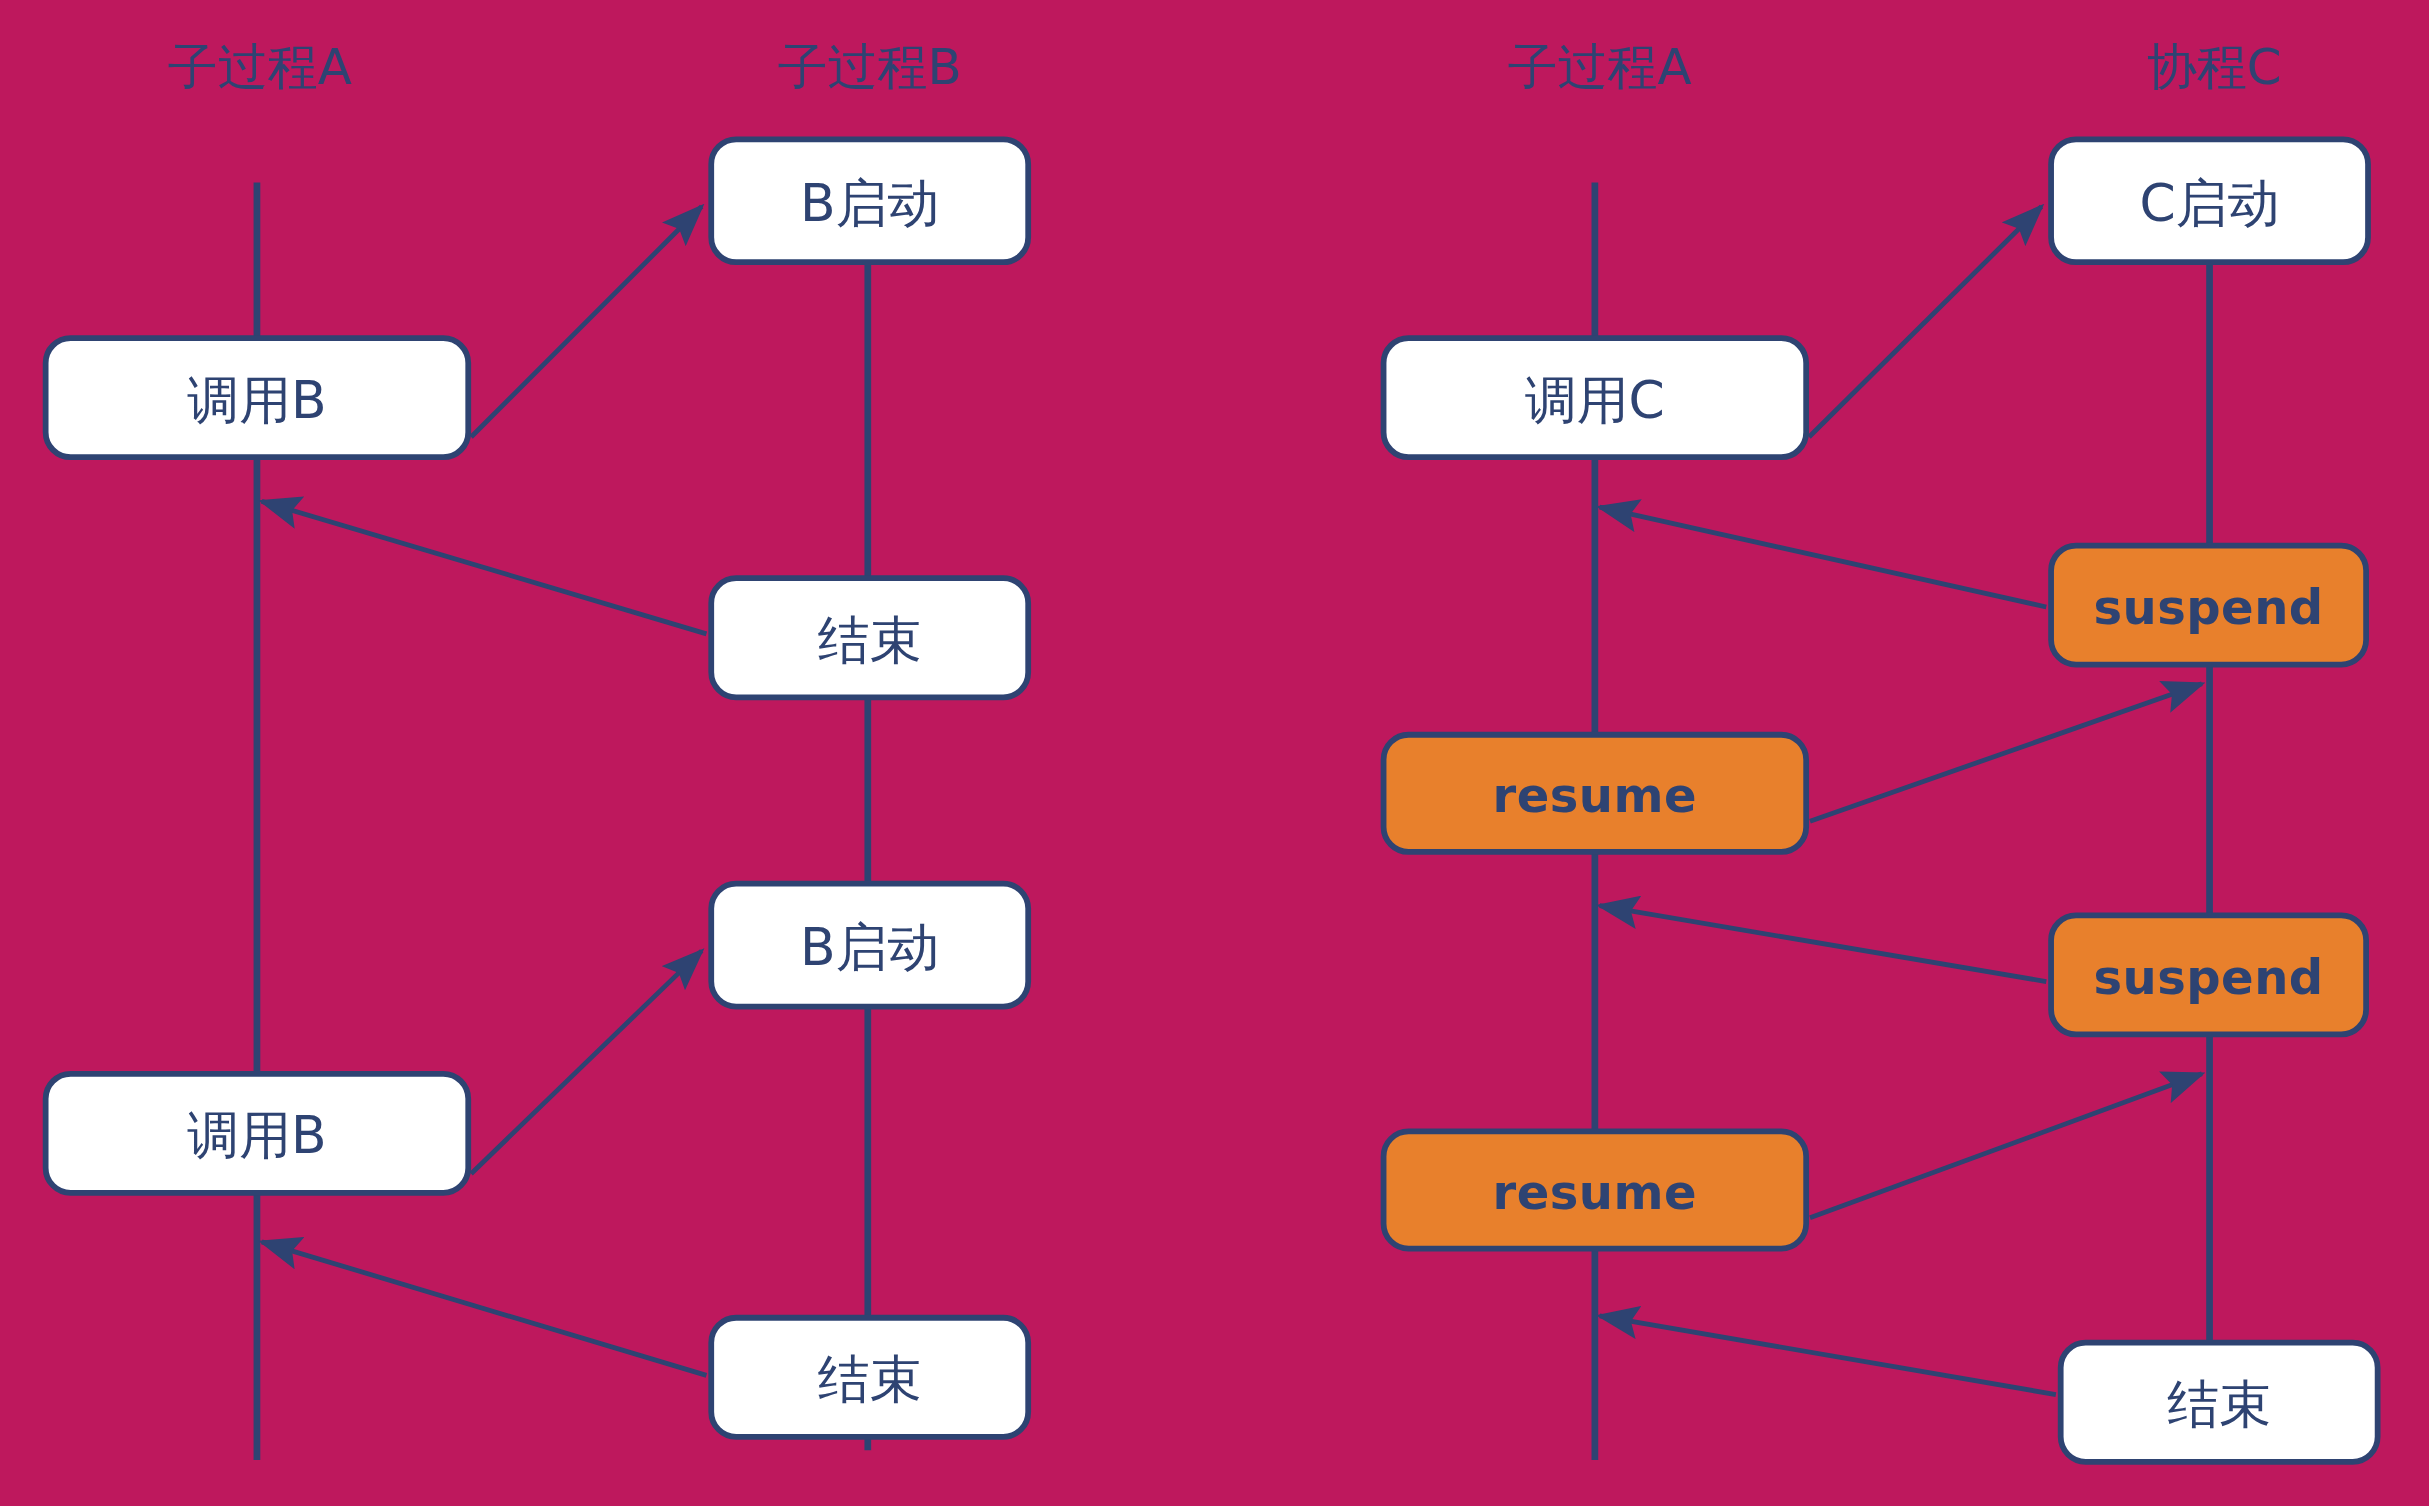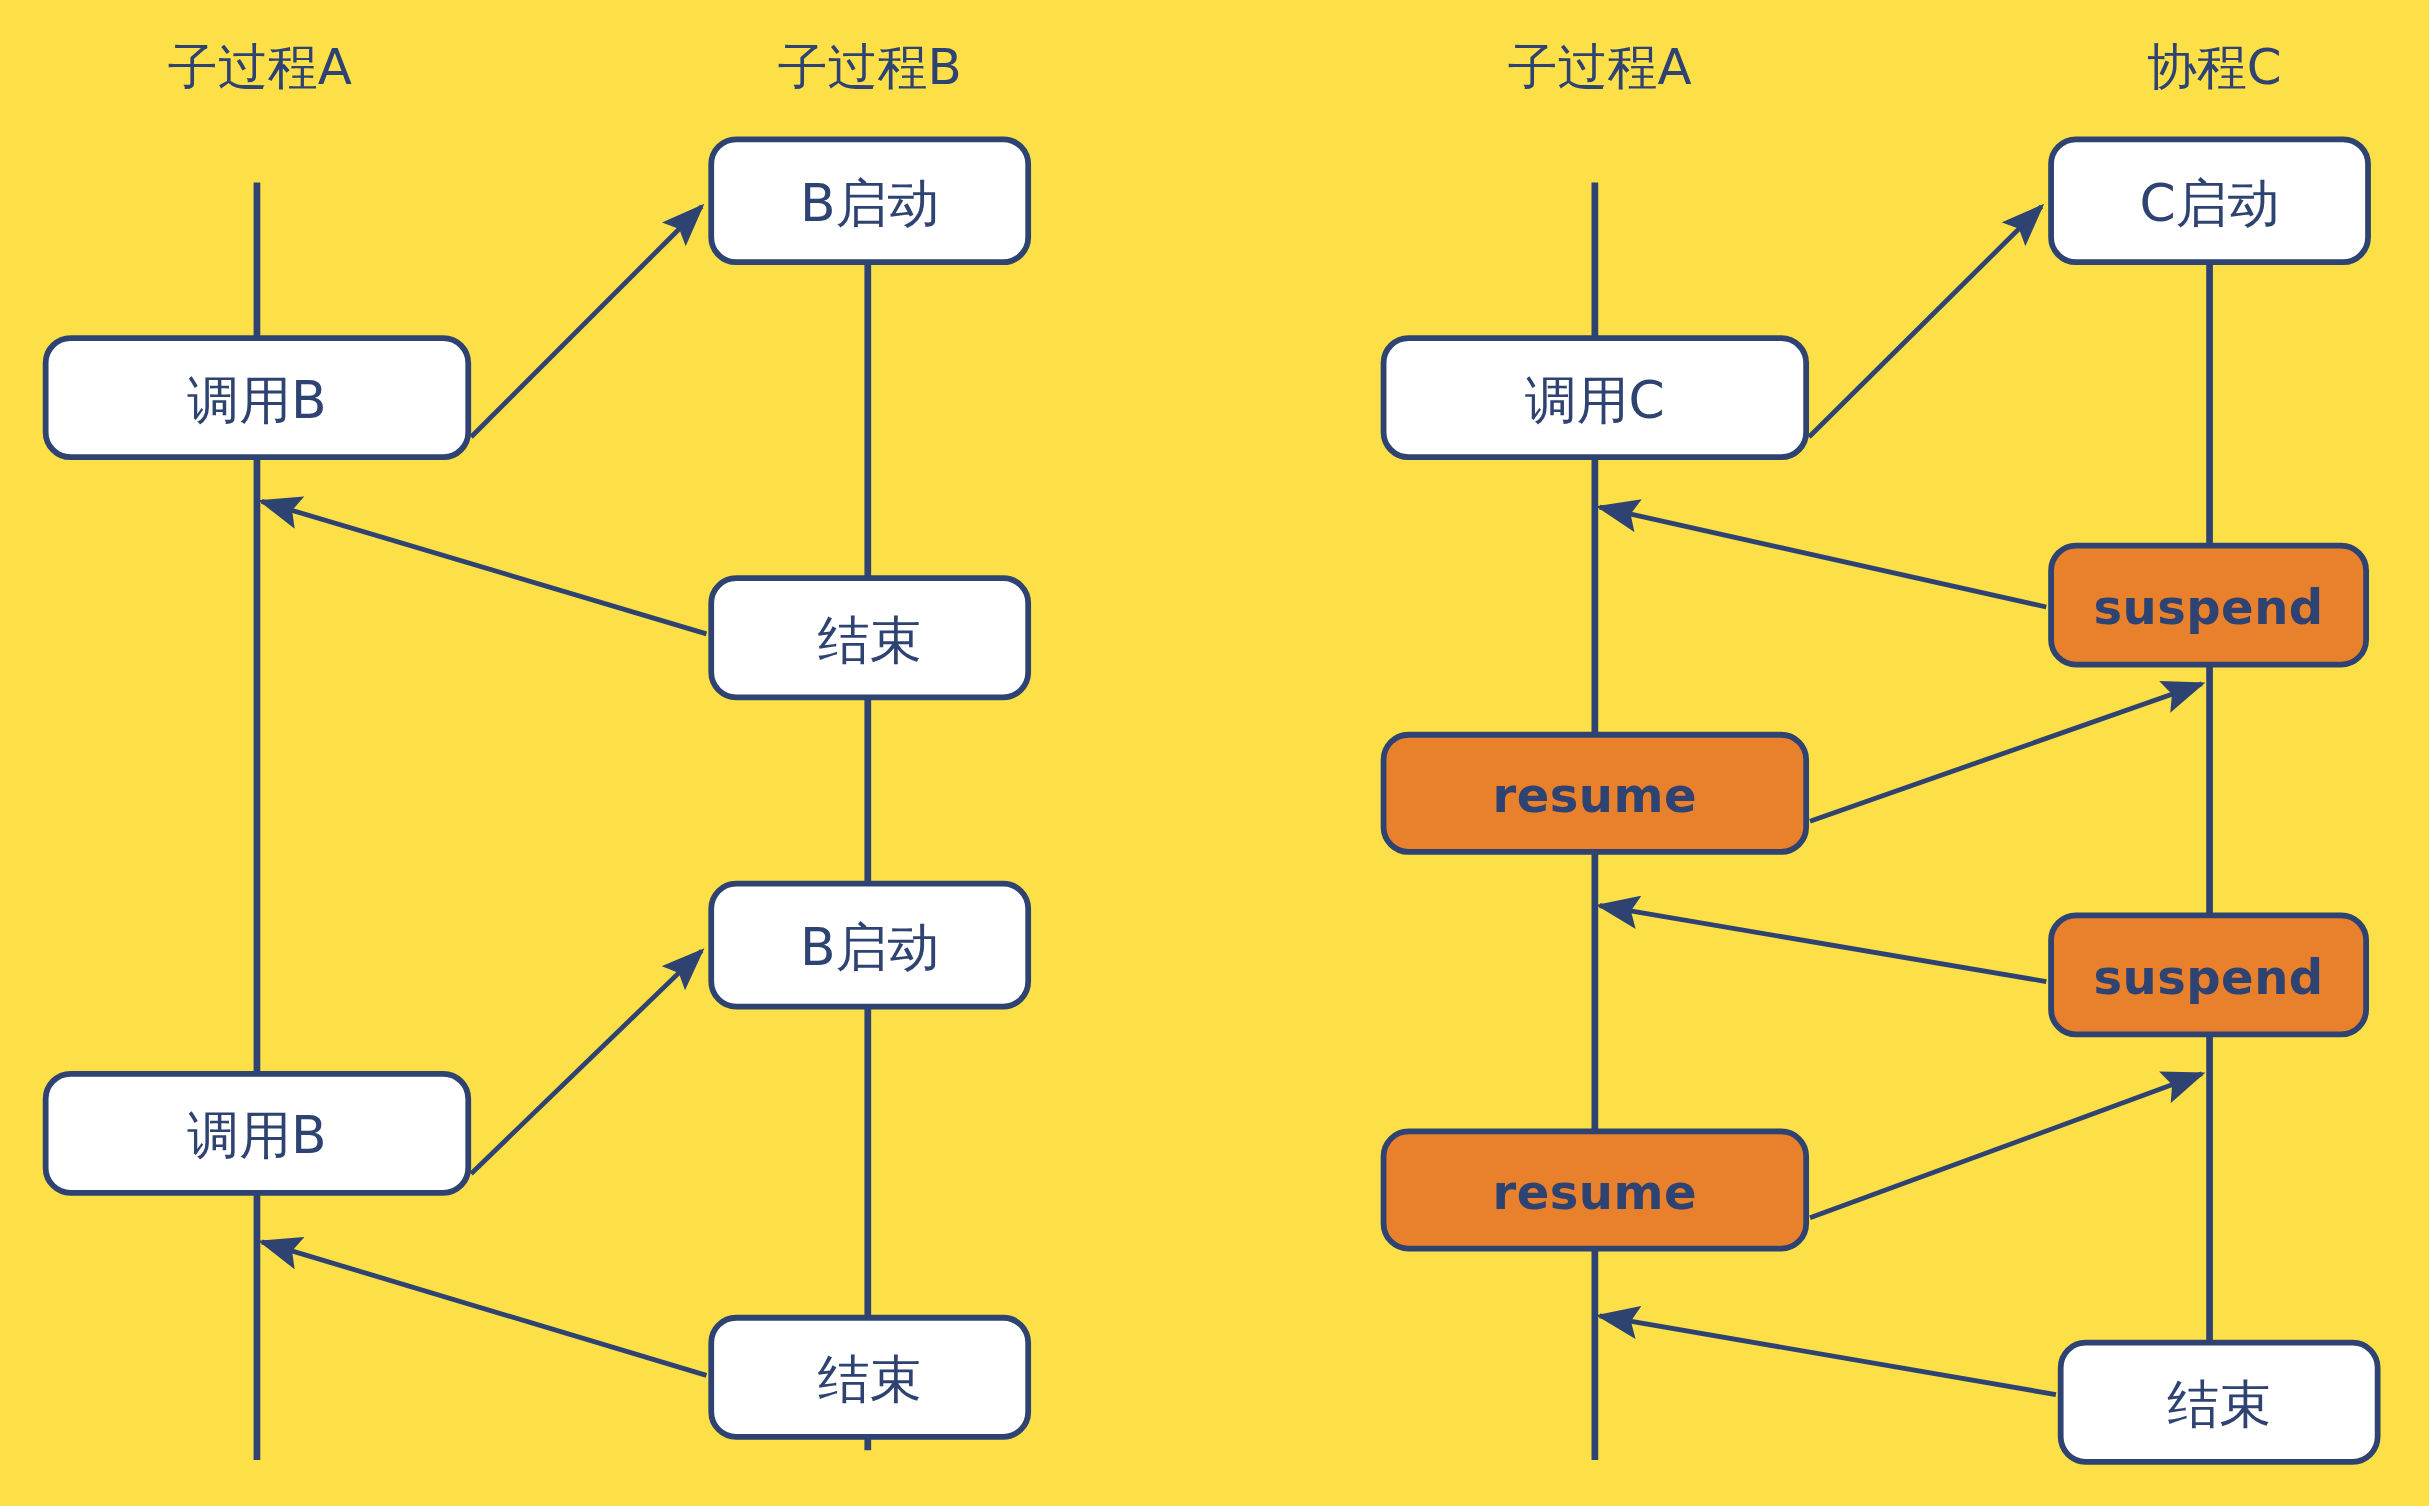--- a/index.html
+++ b/index.html
@@ -10,21 +10,21 @@
   body {
     width: 2430px;
     height: 1506px;
     font-family: "DejaVu Sans", "Liberation Sans", sans-serif;
     overflow: hidden;
   }
   #canvas {
     position: relative;
     width: 2430px;
     height: 1506px;
-    background: #fde047;
+    background: #be185d;
   }
   svg#diagram {
     position: absolute;
     left: 0;
     top: 0;
     width: 2430px;
     height: 1506px;
   }
   .lifeline {
     stroke: #2E4372;

